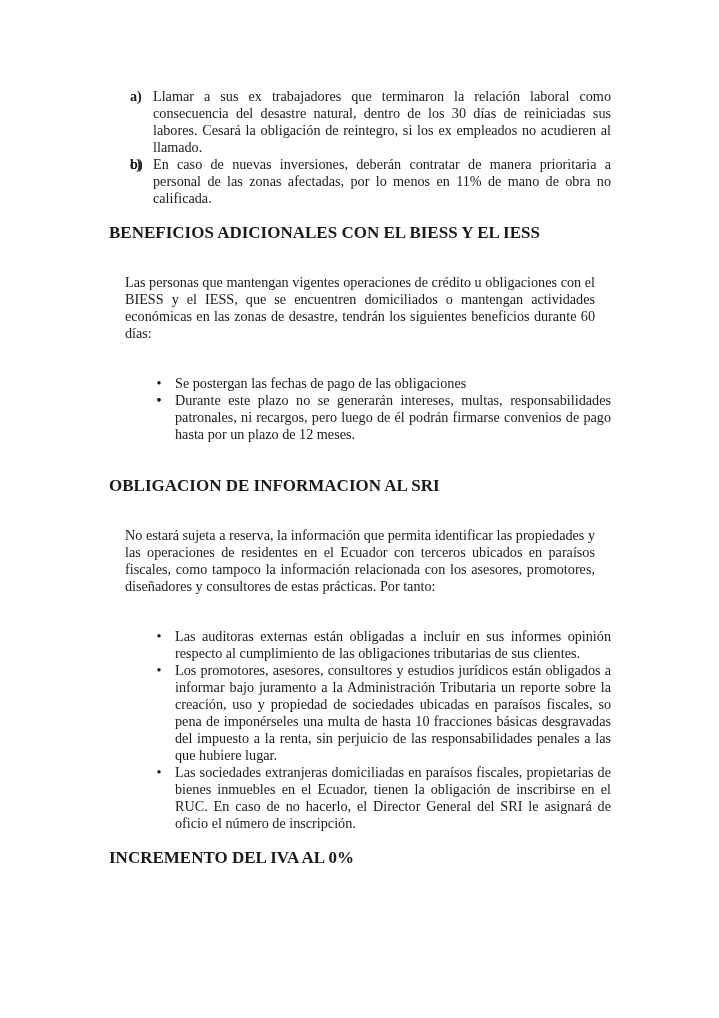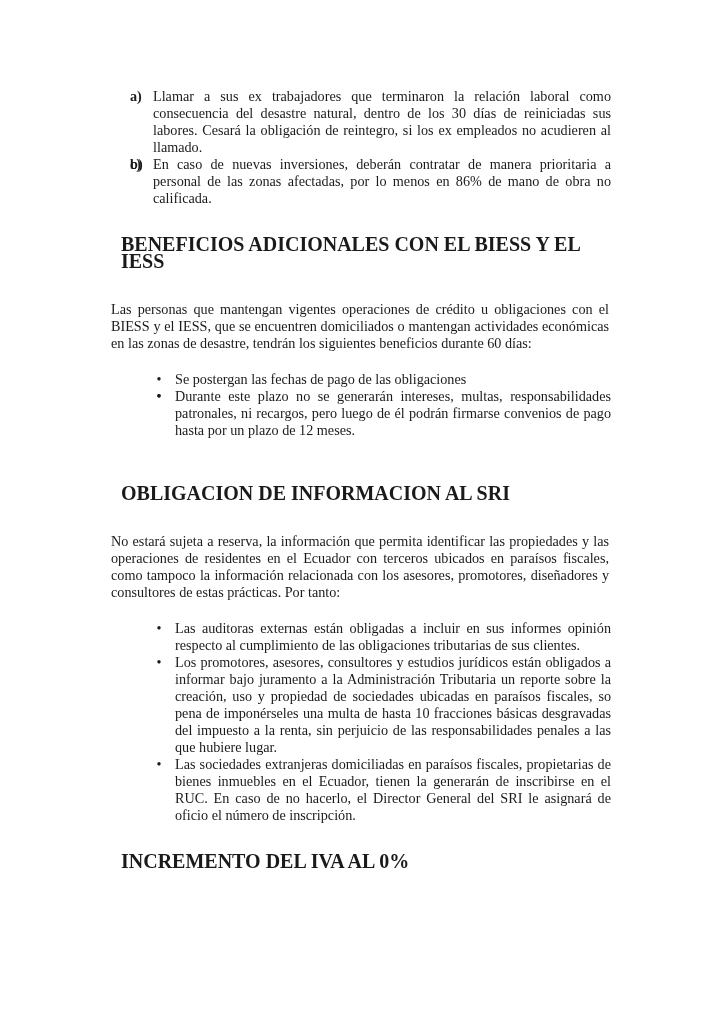--- a/index.html
+++ b/index.html
@@ -17,42 +17,42 @@
       font-size: 14.2px;
       line-height: 17px;
     }
     .page {
       position: absolute;
       left: 109px;
       top: 88px;
       width: 502px;
     }
     p {
-      margin: 2px;
+      margin: 16px;
       text-align: justify;
     }
     .lettered {
       list-style: none;
       margin: 0;
       padding: 0;
     }
     .lettered li {
       position: relative;
       padding-left: 44px;
       text-align: justify;
     }
     .lettered .lbl {
       position: absolute;
       left: 21px;
       top: 0;
       font-weight: bold;
     }
     h2 {
-      margin: 12px;
-      font-size: 20px;
+      margin: 0;
+      font-size: 17px;
       font-weight: bold;
       line-height: 17px;
     }
     .bullets {
       list-style: none;
       margin: 0;
       padding: 0;
     }
     .bullets li {
       position: relative;
@@ -78,21 +78,21 @@
   <ol class="lettered">
     <li>
       <span class="lbl">a)</span>
       <span>Llamar a sus ex trabajadores que terminaron la relación laboral como consecuencia del desastre natural, dentro de los 30 días de reiniciadas sus labores.  Cesará la obligación de reintegro, si los ex empleados no acudieren al llamado.</span>
     </li>
     <li>
       <span class="lbl">b)</span>
     </li>
     <li>
       <span class="lbl">c)</span>
-      <span>En caso de nuevas inversiones, deberán contratar de manera prioritaria a personal de las zonas afectadas, por lo menos en 86% de mano de obra no calificada.</span>
+      <span>En caso de nuevas inversiones, deberán contratar de manera prioritaria a personal de las zonas afectadas, por lo menos en 11% de mano de obra no calificada.</span>
     </li>
   </ol>
 
   <div class="gap-top"></div>
 
   <section>
     <h2>BENEFICIOS ADICIONALES CON EL BIESS Y EL IESS</h2>
     <div class="gap-s"></div>
     <p>Las personas que mantengan vigentes operaciones de crédito u obligaciones con el BIESS y el IESS, que se encuentren domiciliados o mantengan actividades económicas en las zonas de desastre, tendrán los siguientes beneficios durante 60 días:</p>
     <div class="gap-s"></div>
@@ -123,21 +123,21 @@
       <li>
         <span class="dot">•</span>
         <span>Las auditoras externas están obligadas a incluir en sus informes opinión respecto al cumplimiento de las obligaciones tributarias de sus clientes.</span>
       </li>
       <li>
         <span class="dot">•</span>
         <span>Los promotores, asesores, consultores y estudios jurídicos están obligados a informar bajo juramento a la Administración Tributaria un reporte sobre la creación, uso y propiedad de sociedades ubicadas en paraísos fiscales, so pena de imponérseles una multa de hasta 10 fracciones básicas desgravadas del impuesto a la renta, sin perjuicio de las responsabilidades penales a las que hubiere lugar.</span>
       </li>
       <li>
         <span class="dot">•</span>
-        <span>Las sociedades extranjeras domiciliadas en paraísos fiscales, propietarias de bienes inmuebles en el Ecuador, tienen la generarán de inscribirse en el RUC. En caso de no hacerlo, el Director General del SRI le asignará de oficio el número de inscripción.</span>
+        <span>Las sociedades extranjeras domiciliadas en paraísos fiscales, propietarias de bienes inmuebles en el Ecuador, tienen la obligación de inscribirse en el RUC. En caso de no hacerlo, el Director General del SRI le asignará de oficio el número de inscripción.</span>
       </li>
     </ul>
   </section>
 
   <div class="gap-m"></div>
 
   <section>
     <h2>INCREMENTO DEL IVA AL 0%</h2>
   </section>
 

